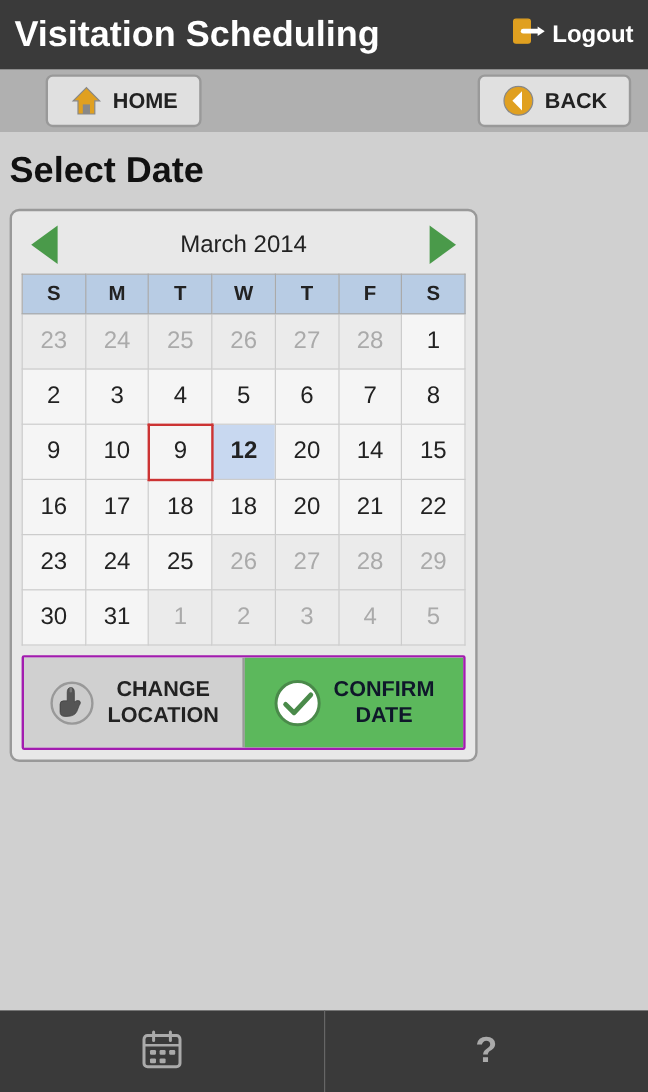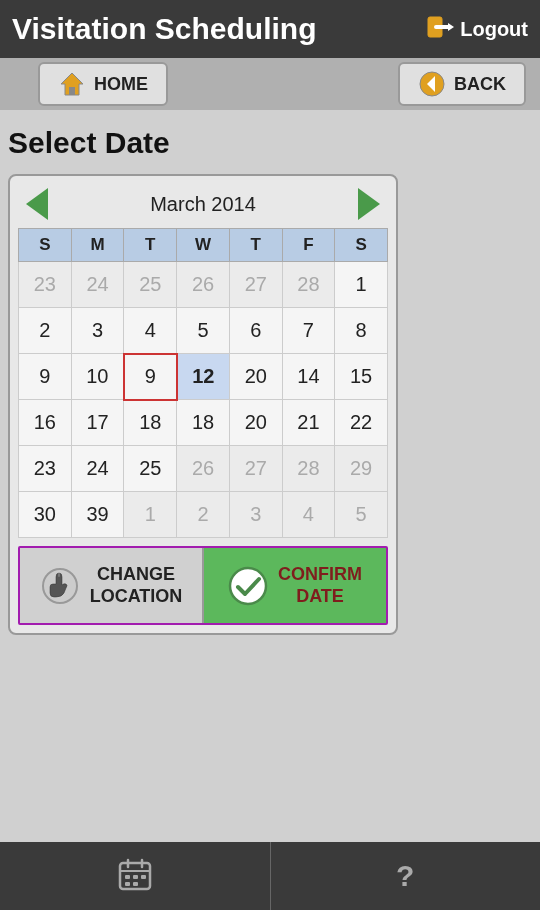--- a/index.html
+++ b/index.html
@@ -177,21 +177,21 @@
       cursor: pointer;
       border: none;
     }
     #change-location-btn {
       background: #d0d0d0;
       color: #222;
       border-right: 2px solid #999;
     }
     #confirm-date-btn {
       background: #5cb85c;
-      color: #7f1d1d;
+      color: #0f172a;
     }
     .btn-icon {
       width: 40px;
       height: 40px;
       display: flex;
       align-items: center;
       justify-content: center;
       flex-shrink: 0;
     }
 
@@ -343,21 +343,21 @@
             <td>23</td>
             <td>24</td>
             <td>25</td>
             <td class="other-month">26</td>
             <td class="other-month">27</td>
             <td class="other-month">28</td>
             <td class="other-month">29</td>
           </tr>
           <tr>
             <td>30</td>
-            <td>39</td>
+            <td>31</td>
             <td class="other-month">1</td>
             <td class="other-month">2</td>
             <td class="other-month">3</td>
             <td class="other-month">4</td>
             <td class="other-month">5</td>
           </tr>
         </tbody>
     </table>
 
     <div id="cal-buttons">

